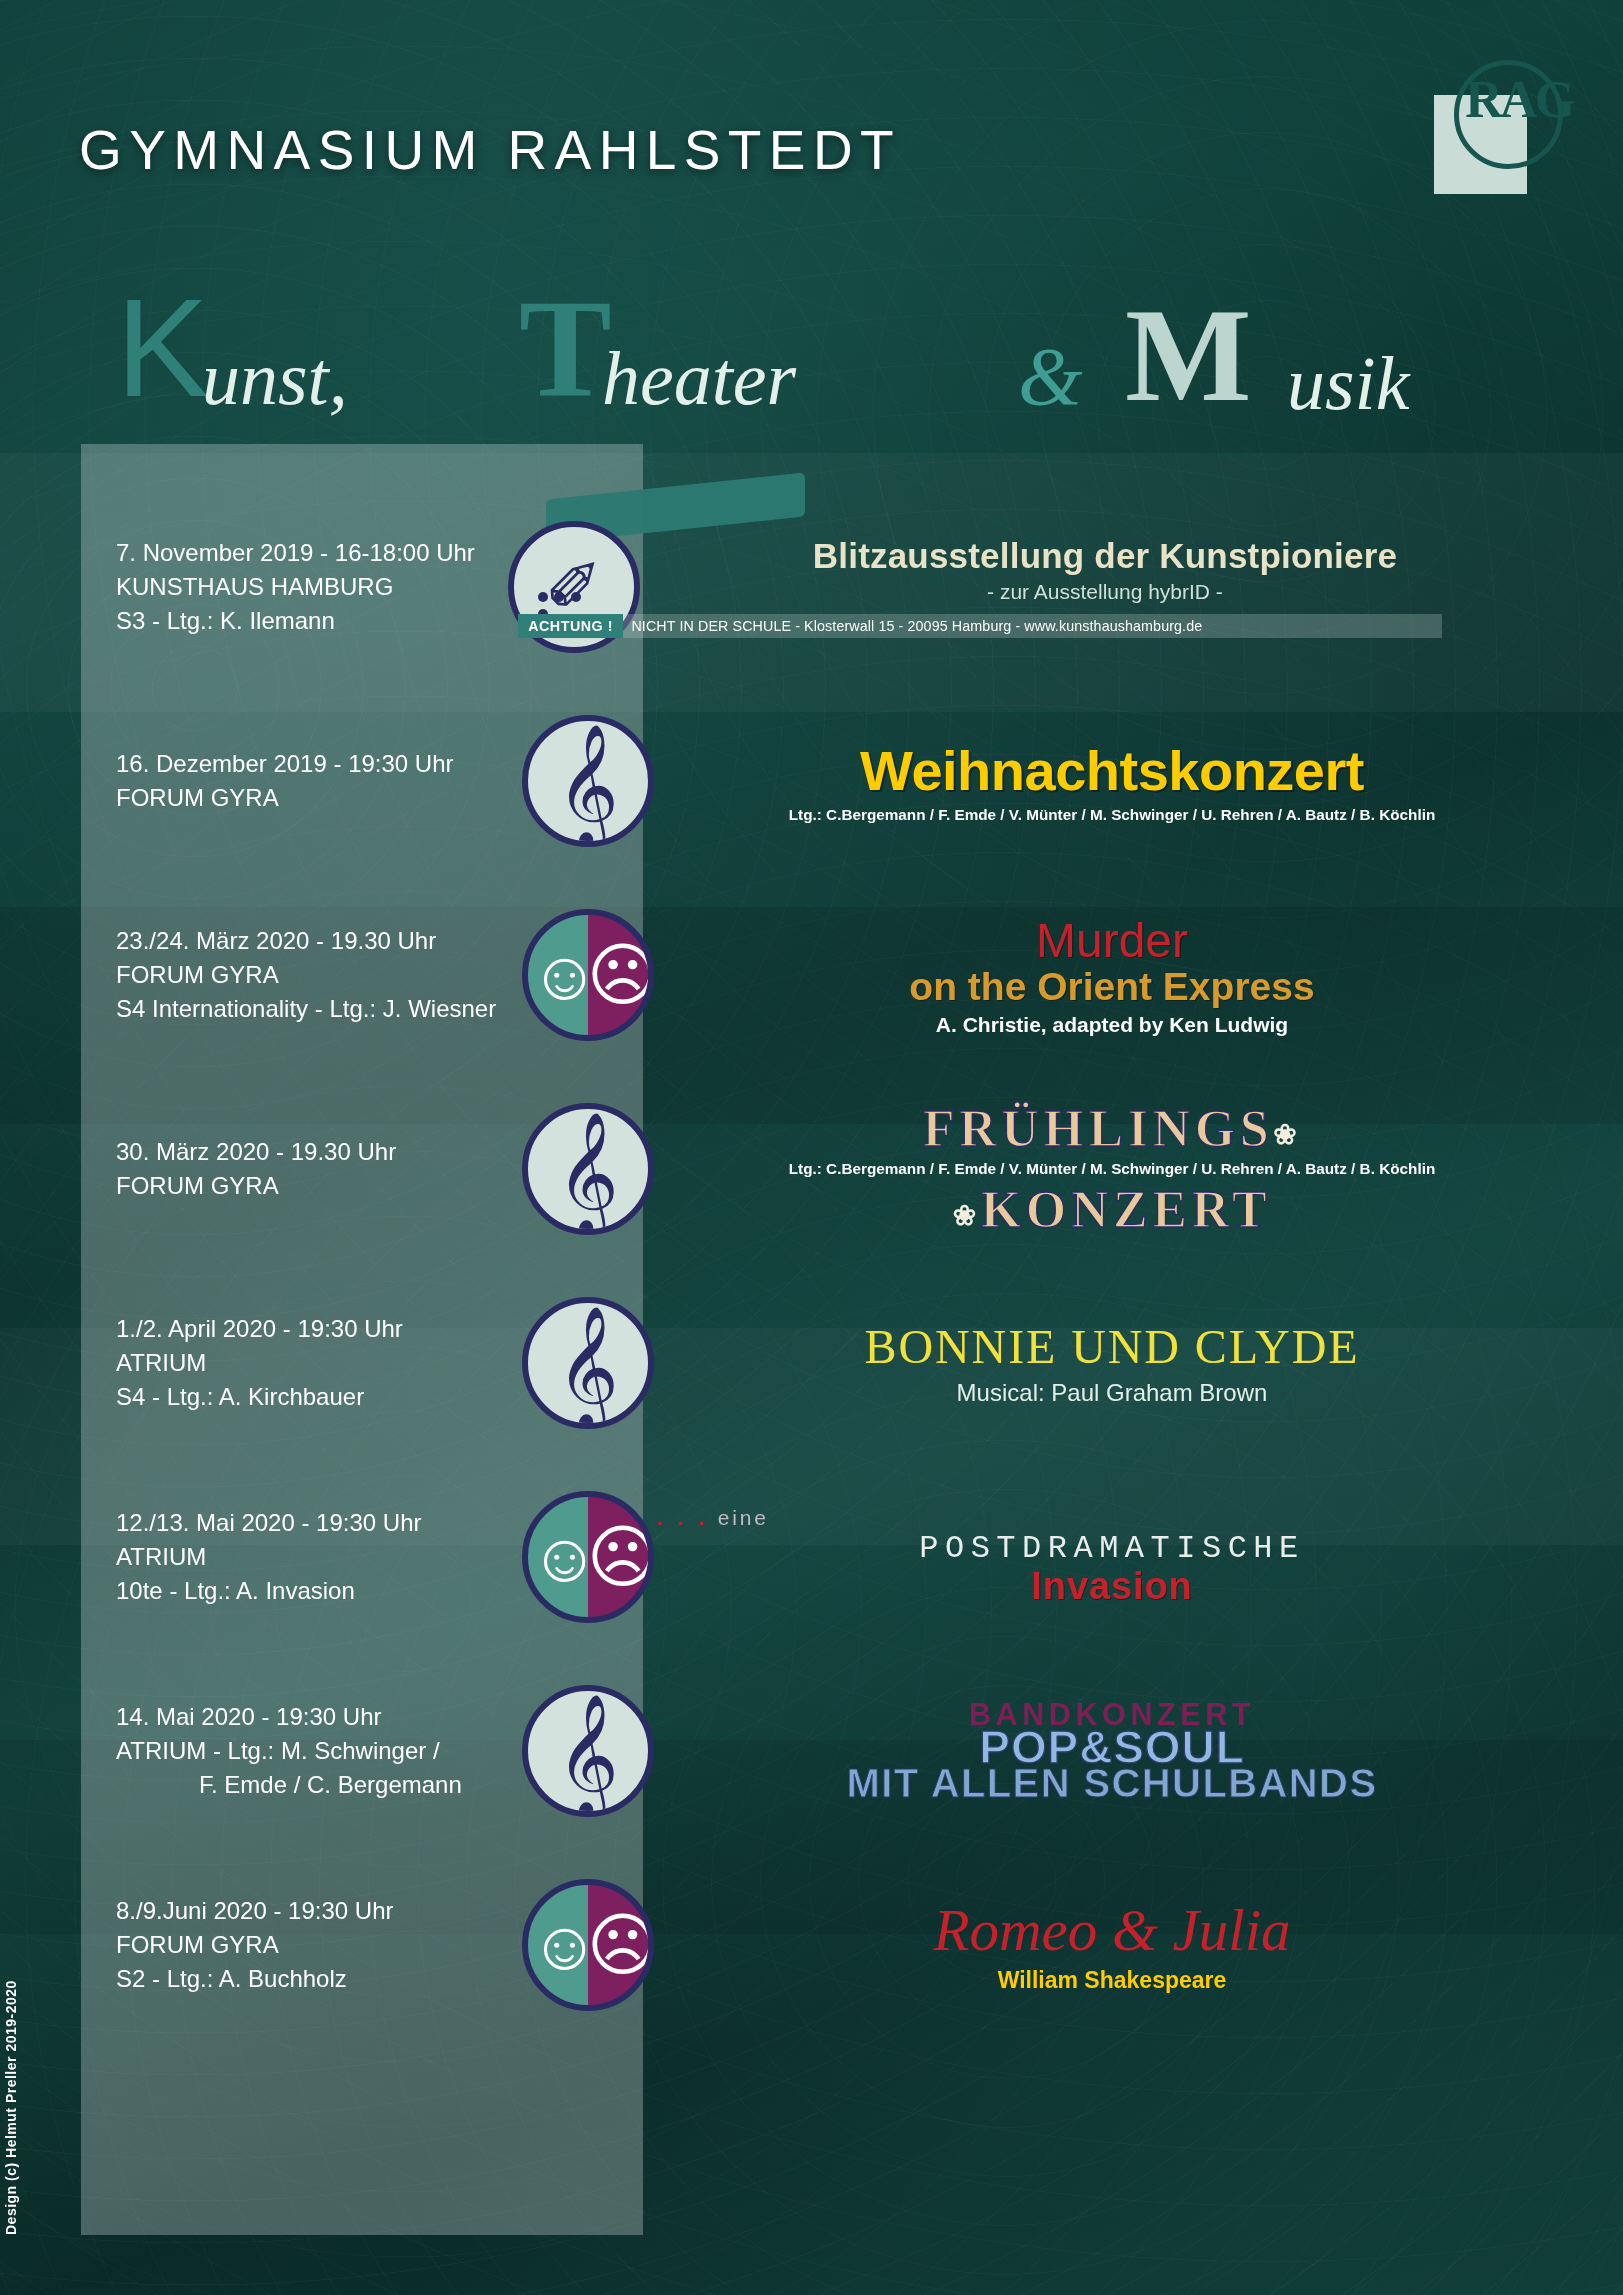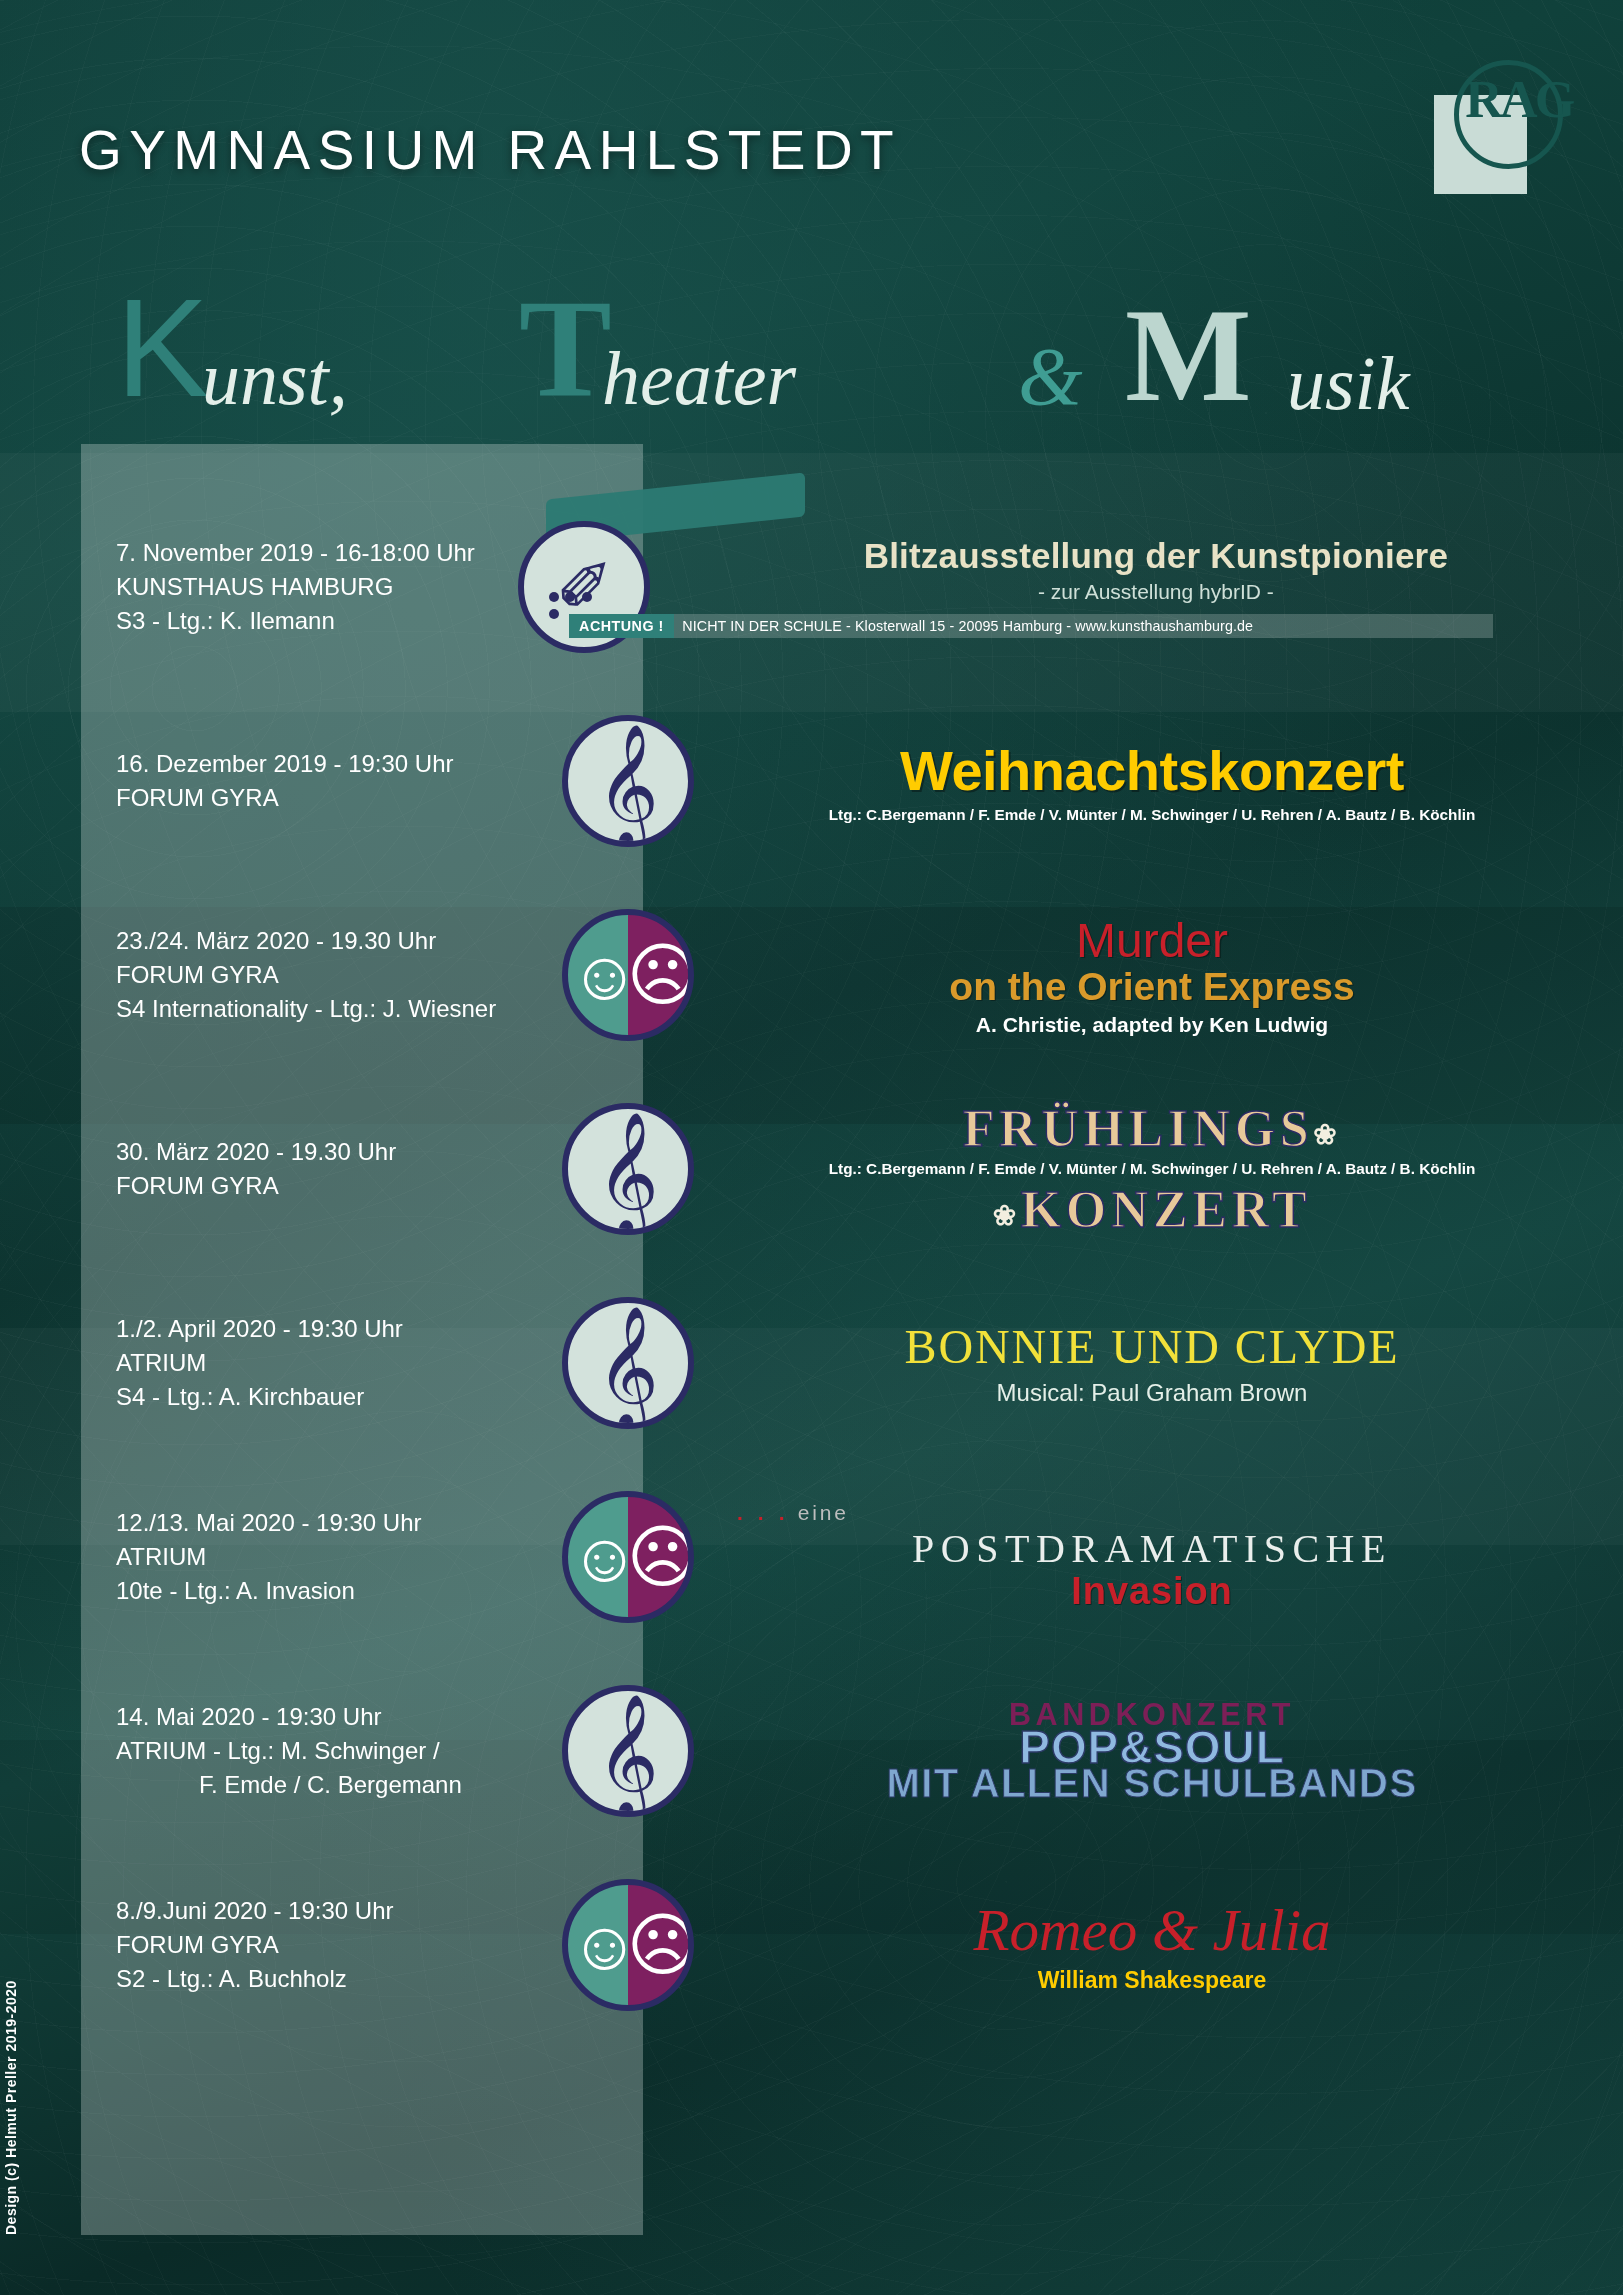--- a/index.html
+++ b/index.html
@@ -167,21 +167,20 @@
   #events {
     position: absolute;
     left: 0; right: 0;
     top: 490px;
   }
   .event {
     position: relative;
     display: flex;
     align-items: center;
     height: 194px;
-    gap: 40px;
   }
   .ev-date {
     width: 518px;
     padding-left: 116px;
     box-sizing: border-box;
     color: #ffffff;
     font-size: 24px;
     line-height: 1.42;
     text-align: left;
   }
@@ -356,23 +355,23 @@
   .t-post-pre {
     color: #bdbdbd;
     font-size: 21px;
     letter-spacing: 2.8px;
     text-align: left;
     padding-right: 153px;
   }
   .t-post-pre b { color: #c8202a; letter-spacing: 4.6px; }
   .t-post {
     color: #e9eeec;
-    font-size: 40px;
+    font-size: 32px;
     letter-spacing: 6.5px;
-    font-family: Liberation Serif, serif;
+    font-family: Liberation Mono, monospace;
     white-space: nowrap;
   }
   .t-invasion {
     color: #c8202a;
     font-size: 38px;
     font-weight: bold;
     letter-spacing: 0.9px;
     margin-top: -2.8px;
     text-shadow: 0.9px 0.9px 0 rgba(0,0,0,0.4);
   }

